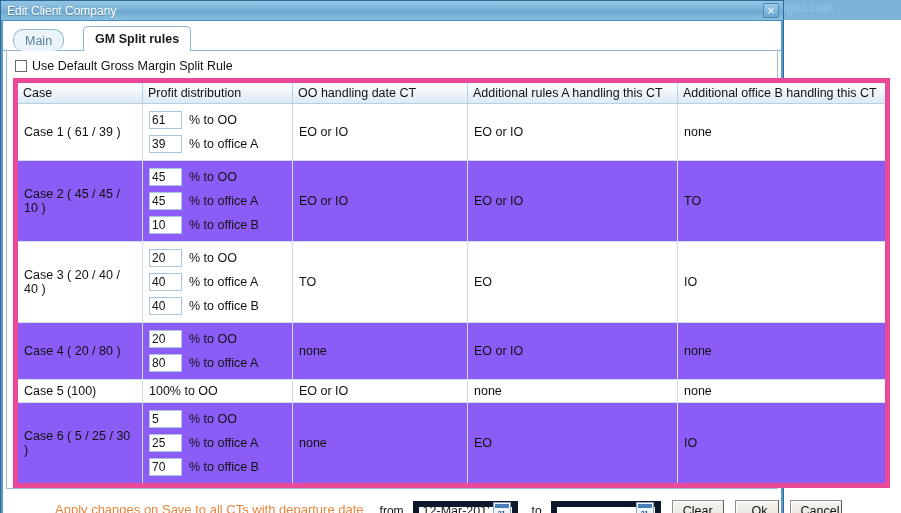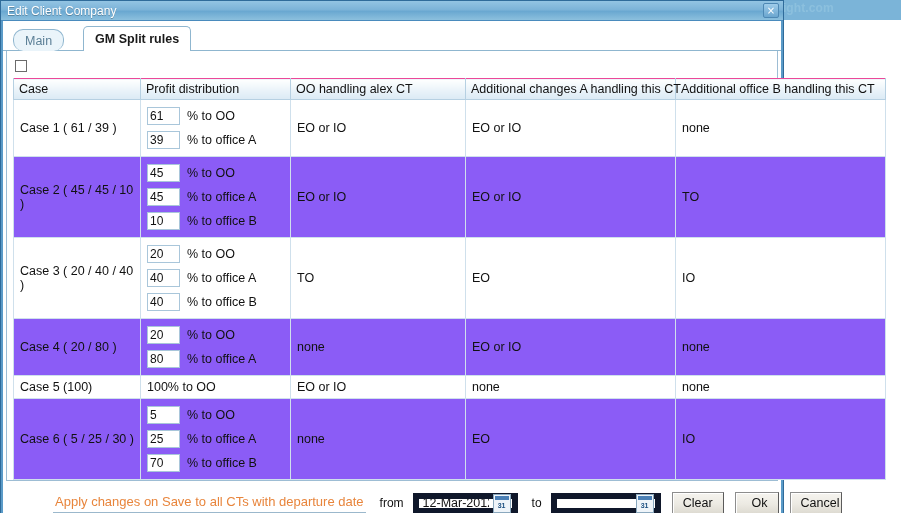--- a/index.html
+++ b/index.html
@@ -136,21 +136,21 @@
     margin-right: 5px;
     cursor: pointer;
     flex: 0 0 auto;
   }
   #default-rule-label {
     font-size: 12.5px; color: #111111; white-space: nowrap;
   }
 
   
   #grid {
-    border: 1px solid #ec4899;
+    border: 5px solid #ec4899;
     border-collapse: collapse;
     width: 100%;
     table-layout: fixed;
     padding-left: 48px;
   }
   #grid th {
     background: linear-gradient(to bottom, #ffffff 0%, #e8f2f9 60%, #dbeaf5 100%);
     border: 1px solid #b6d0e2;
     border-top: none;
     font-weight: normal;
@@ -299,36 +299,37 @@
       </div>
       <div class="tab active">
         <span>GM Split rules</span>
       </div>
     </div>
 
     <div id="pane">
 
       <div id="default-rule-row">
         <div id="default-rule-cb"></div>
+        <span id="default-rule-label">Use Default Gross Margin Split Rule</span>
       </div>
 
       <table id="grid">
         <colgroup>
           <col class="c-case">
             <col class="c-pd">
             <col class="c-oo">
             <col class="c-oa">
             <col class="c-ob">
         </colgroup>
         <thead>
           <tr>
             <th>Case</th>
             <th>Profit distribution</th>
-            <th>OO handling alex CT</th>
-            <th>Additional changes A handling this CT</th>
+            <th>OO handling date CT</th>
+            <th>Additional rules A handling this CT</th>
             <th>Additional office B handling this CT</th>
           </tr>
         </thead>
         <tbody>
 
           <tr class="odd">
             <td>Case 1 ( 61 / 39 )</td>
             <td>
               <div class="pd-line">
                 <input class="pd-input" type="text" value="61" style="">

